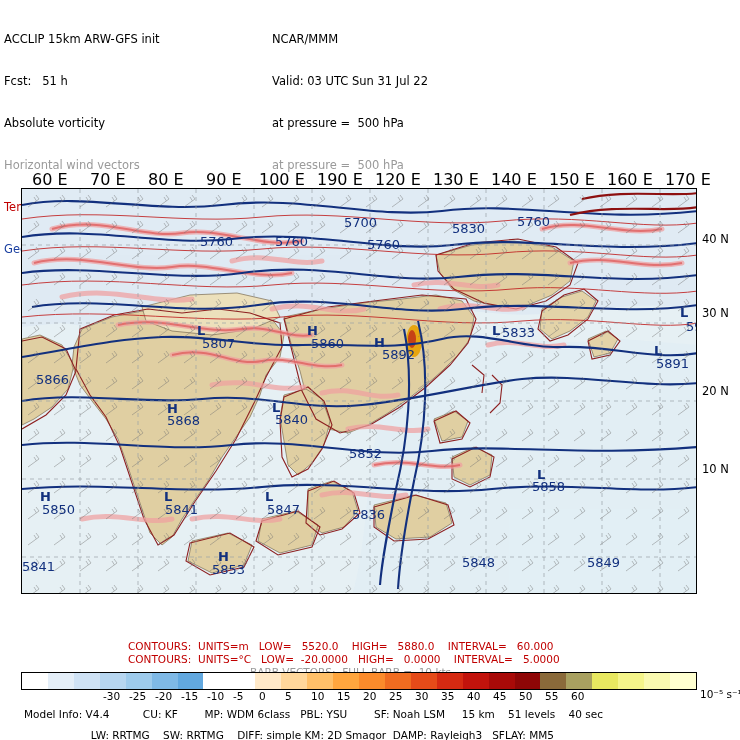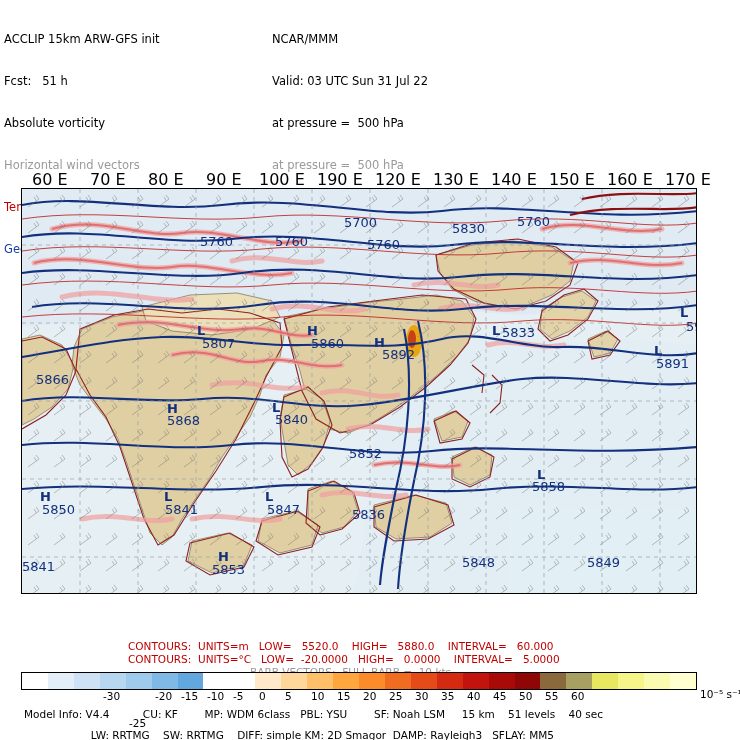--- a/index.html
+++ b/index.html
@@ -83,20 +83,26 @@
     <span style="left:259px">100 E</span>
     <span style="left:317px">190 E</span>
     <span style="left:375px">120 E</span>
     <span style="left:433px">130 E</span>
     <span style="left:491px">140 E</span>
     <span style="left:549px">150 E</span>
     <span style="left:607px">160 E</span>
     <span style="left:665px">170 E</span>
   </div>
 
+  <div class="yaxis" style="left:700px;top:188px;width:40px;height:406px;">
+    <span style="left:2px;top:44px">40 N</span>
+    <span style="left:2px;top:118px">30 N</span>
+    <span style="left:2px;top:196px">20 N</span>
+    <span style="left:2px;top:274px">10 N</span>
+  </div>
 
   <div id="map">
     <svg id="mapsvg" width="676" height="406" viewBox="0 0 676 406" xmlns="http://www.w3.org/2000/svg">
       <defs>
         <clipPath id="mapclip">
             <rect x="0" y="0" width="676" height="406"></rect>
           </clipPath>
         <pattern id="barbs" width="26" height="26" patternUnits="userSpaceOnUse">
           <g stroke="#6f6f6f" stroke-width="0.8" fill="none">
             <line x1="6" y1="18" x2="17" y2="10"></line>
@@ -324,21 +330,21 @@
       <div style="background: rgb(142, 6, 6);"></div>
       <div style="background: rgb(138, 106, 58);"></div>
       <div style="background: rgb(168, 160, 96);"></div>
       <div style="background: rgb(232, 232, 96);"></div>
       <div style="background: rgb(245, 245, 138);"></div>
       <div style="background: rgb(250, 250, 176);"></div>
       <div style="background: rgb(255, 255, 208);"></div>
     </div>
   <div class="cblabels">
       <span style="left: 103px;">-30</span>
-      <span style="left: 129px; margin-top: 27px;">-25</span>
+      <span style="left: 129px;">-25</span>
       <span style="left: 155px;">-20</span>
       <span style="left: 181px;">-15</span>
       <span style="left: 207px;">-10</span>
       <span style="left: 233px;">-5</span>
       <span style="left: 259px;">0</span>
       <span style="left: 285px;">5</span>
       <span style="left: 311px;">10</span>
       <span style="left: 337px;">15</span>
       <span style="left: 363px;">20</span>
       <span style="left: 389px; text-align: center;">25</span>

